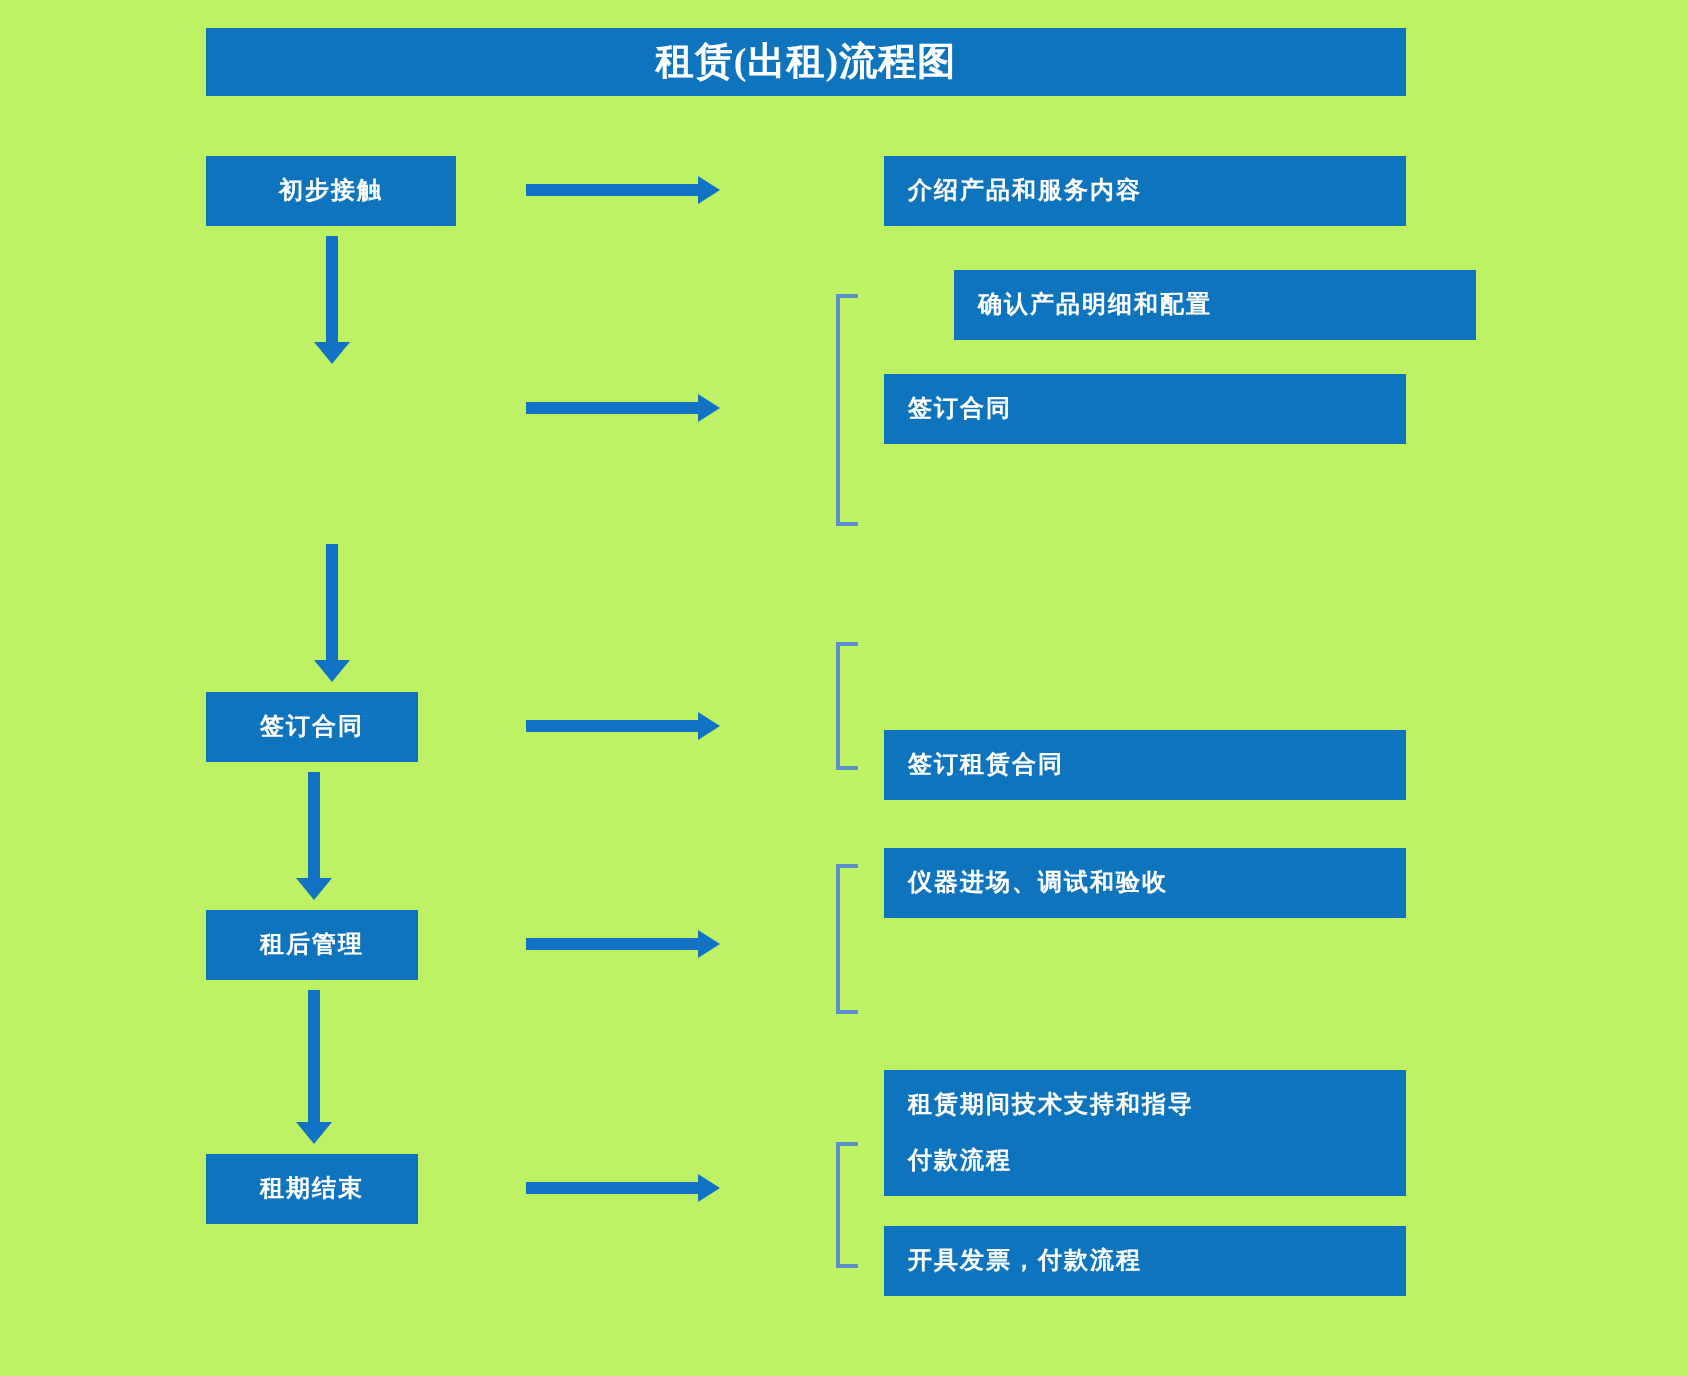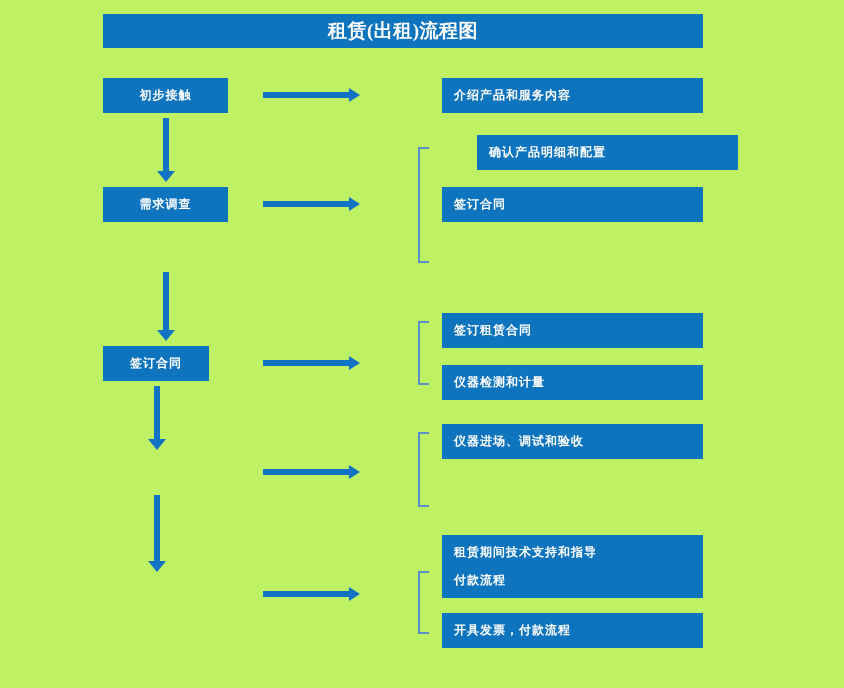--- a/index.html
+++ b/index.html
@@ -103,22 +103,23 @@
   }
 </style>
 </head>
 <body>
 
 <div id="canvas">
 
   <div class="title-bar">租赁(出租)流程图</div>
 
   <div class="node left" style="left:103px; top:78px; width:125px;">初步接触</div>
-  <div class="node left" style="left:103px; top:187px; width:125px;">需求调查</div>
   <div class="node left" style="left:103px; top:346px; width:106px;">签订合同</div>
+  <div class="node left" style="left:103px; top:455px; width:106px;">租后管理</div>
+  <div class="node left" style="left:103px; top:577px; width:106px;">租期结束</div>
 
   <div class="v-arrow" style="left:157px; top:118px; height:64px;">
     <div class="shaft" style="height:53px;"></div>
     <div class="head" style="top:53px;"></div>
   </div>
   <div class="v-arrow" style="left:157px; top:272px; height:69px;">
     <div class="shaft" style="height:58px;"></div>
     <div class="head" style="top:58px;"></div>
   </div>
   <div class="v-arrow" style="left:148px; top:386px; height:64px;">
@@ -152,20 +153,19 @@
   </div>
 
   <div class="bracket" style="left:418px; top:147px; height:116px;"></div>
   <div class="bracket" style="left:418px; top:321px; height:64px;"></div>
   <div class="bracket" style="left:418px; top:432px; height:75px;"></div>
   <div class="bracket" style="left:418px; top:571px; height:63px;"></div>
 
   <div class="node right" style="left:442px; top:78px; width:261px;">介绍产品和服务内容</div>
   <div class="node right" style="left:442px; top:135px; width:261px;margin-left:35px;">确认产品明细和配置</div>
   <div class="node right" style="left:442px; top:187px; width:261px;">签订合同</div>
-  <div class="node right" style="left:442px; top:313px; width:261px;">签订租赁合同</div>
-  <div class="node right" style="left:442px; top:365px; width:261px;">仪器检测和计量</div>
+  <div class="node right" style="left:442px; top:365px; width:261px;">签订租赁合同</div>
   <div class="node right" style="left:442px; top:424px; width:261px;">仪器进场、调试和验收</div>
   <div class="node right" style="left:442px; top:490px; width:261px;margin-top:45px;">租赁期间技术支持和指导</div>
   <div class="node right" style="left:442px; top:563px; width:261px;">付款流程</div>
   <div class="node right" style="left:442px; top:613px; width:261px;">开具发票，付款流程</div>
 
 </div>
 
 </body></html>

